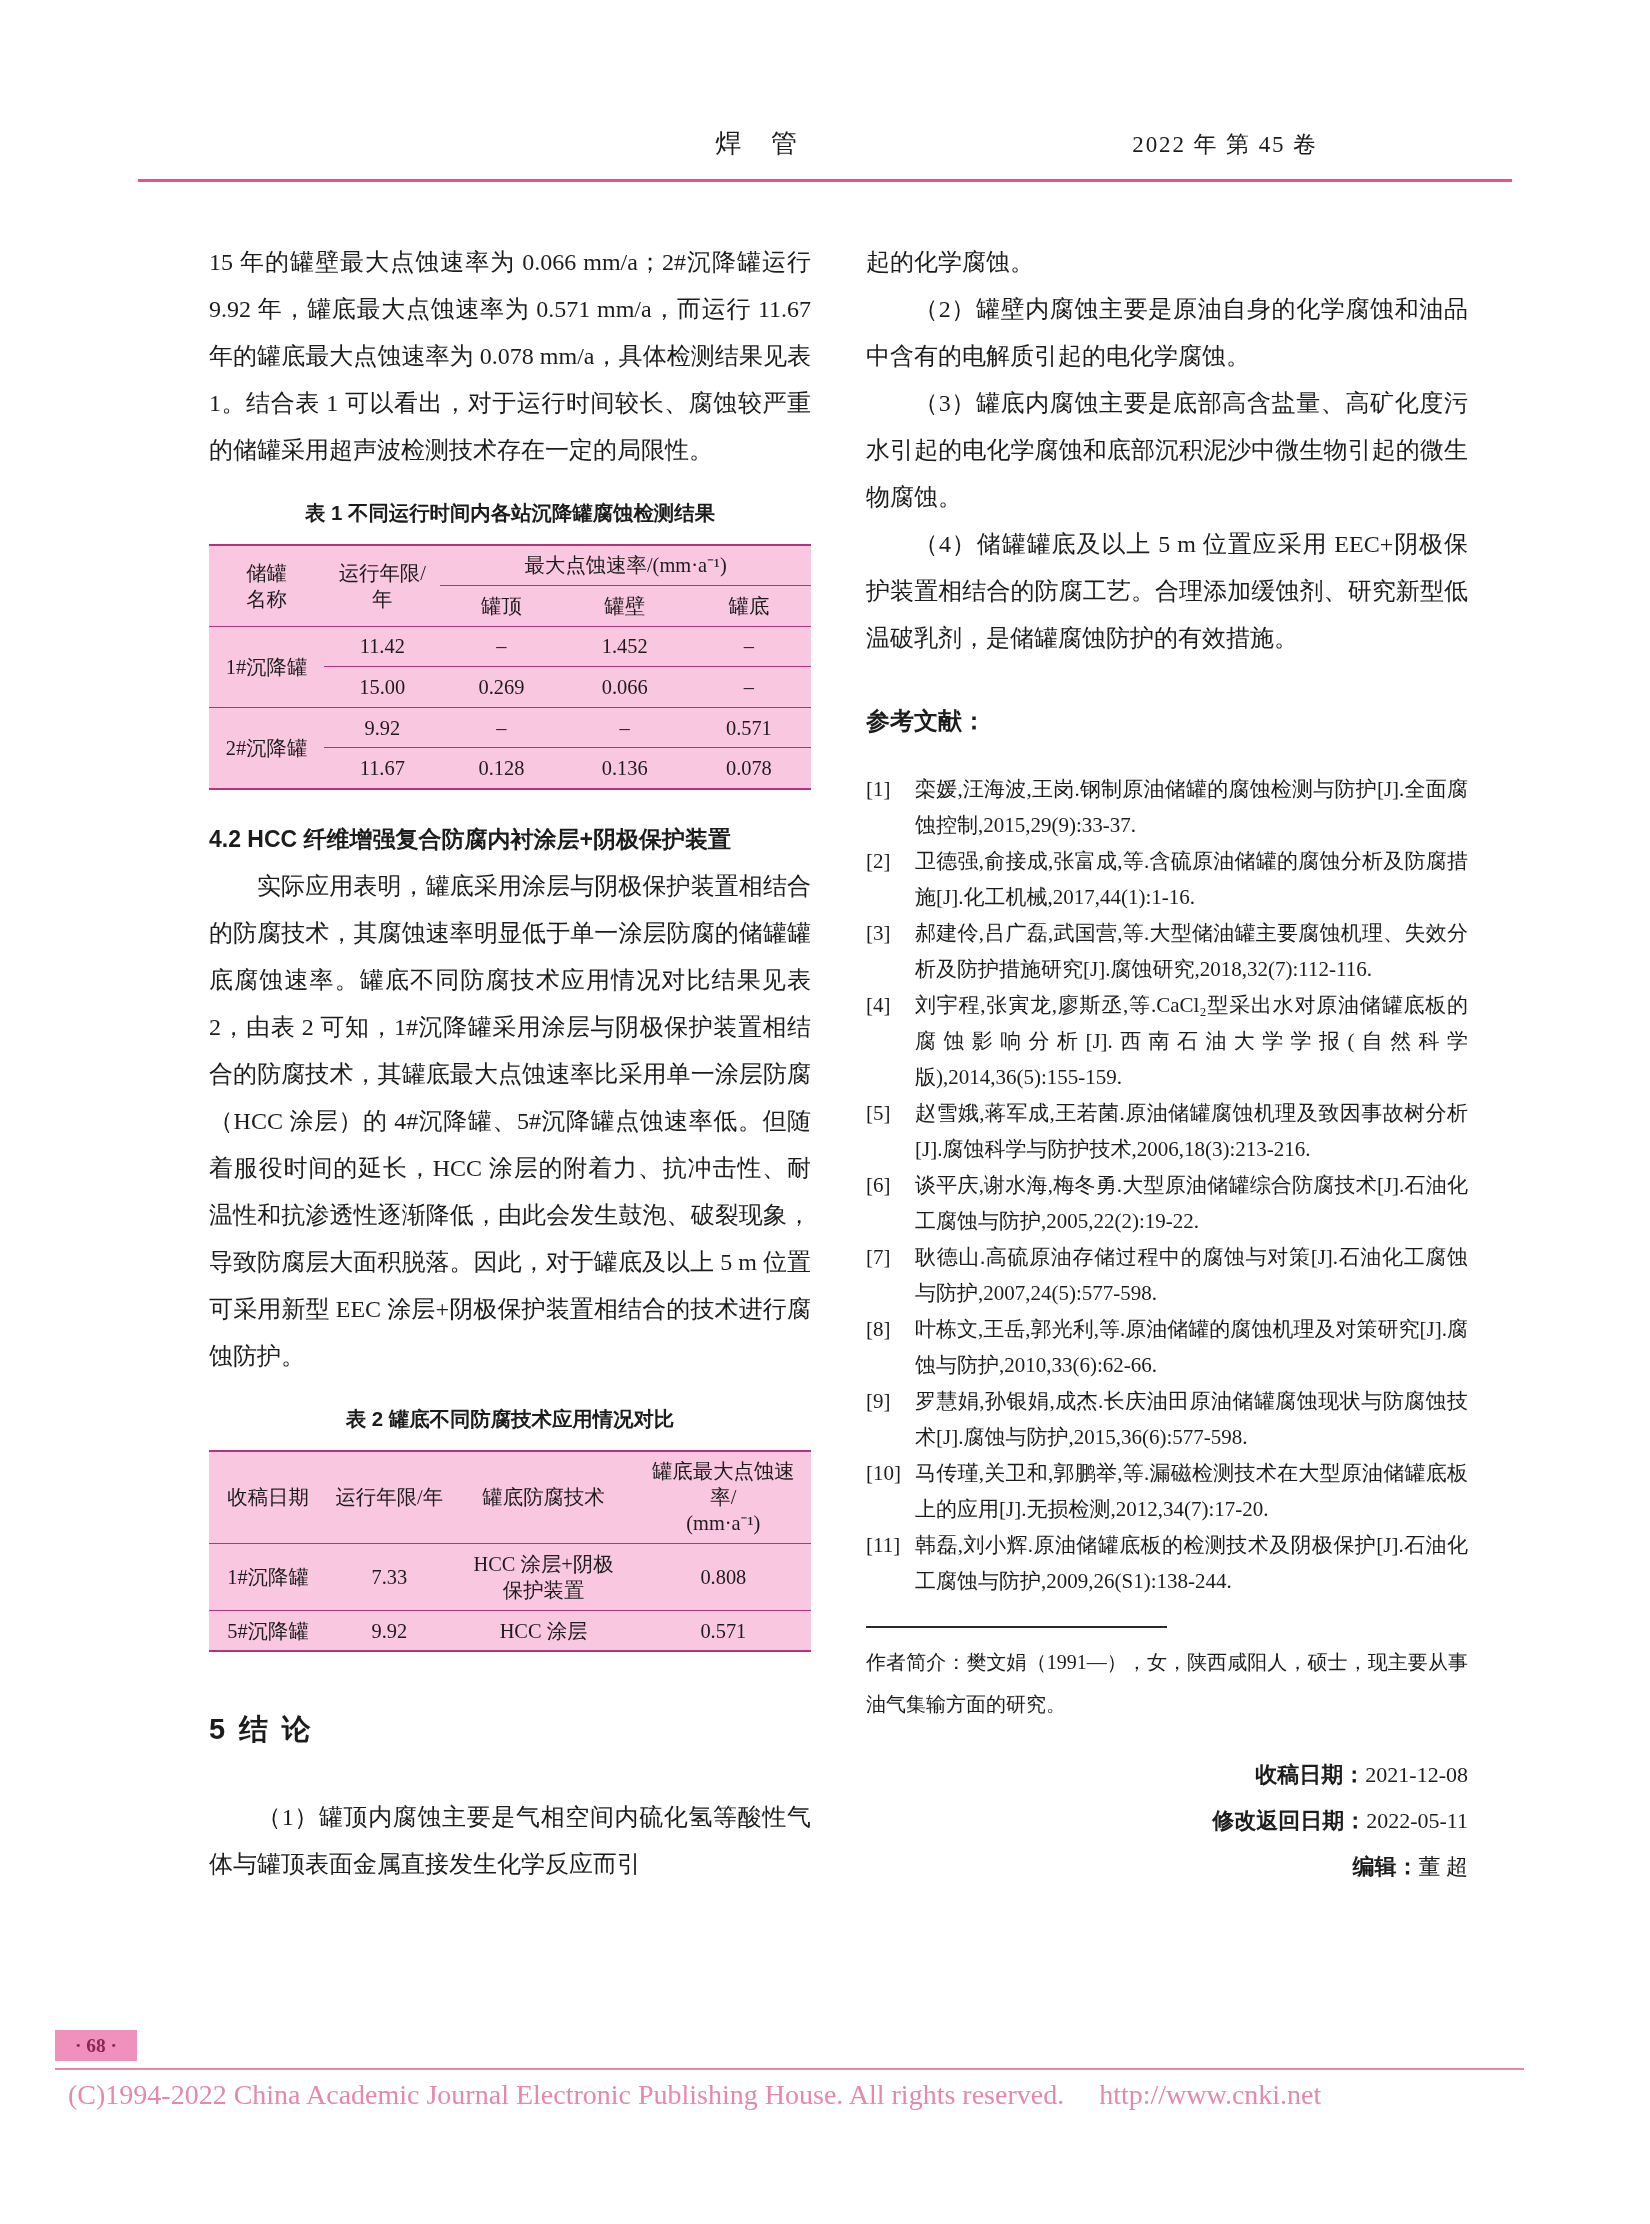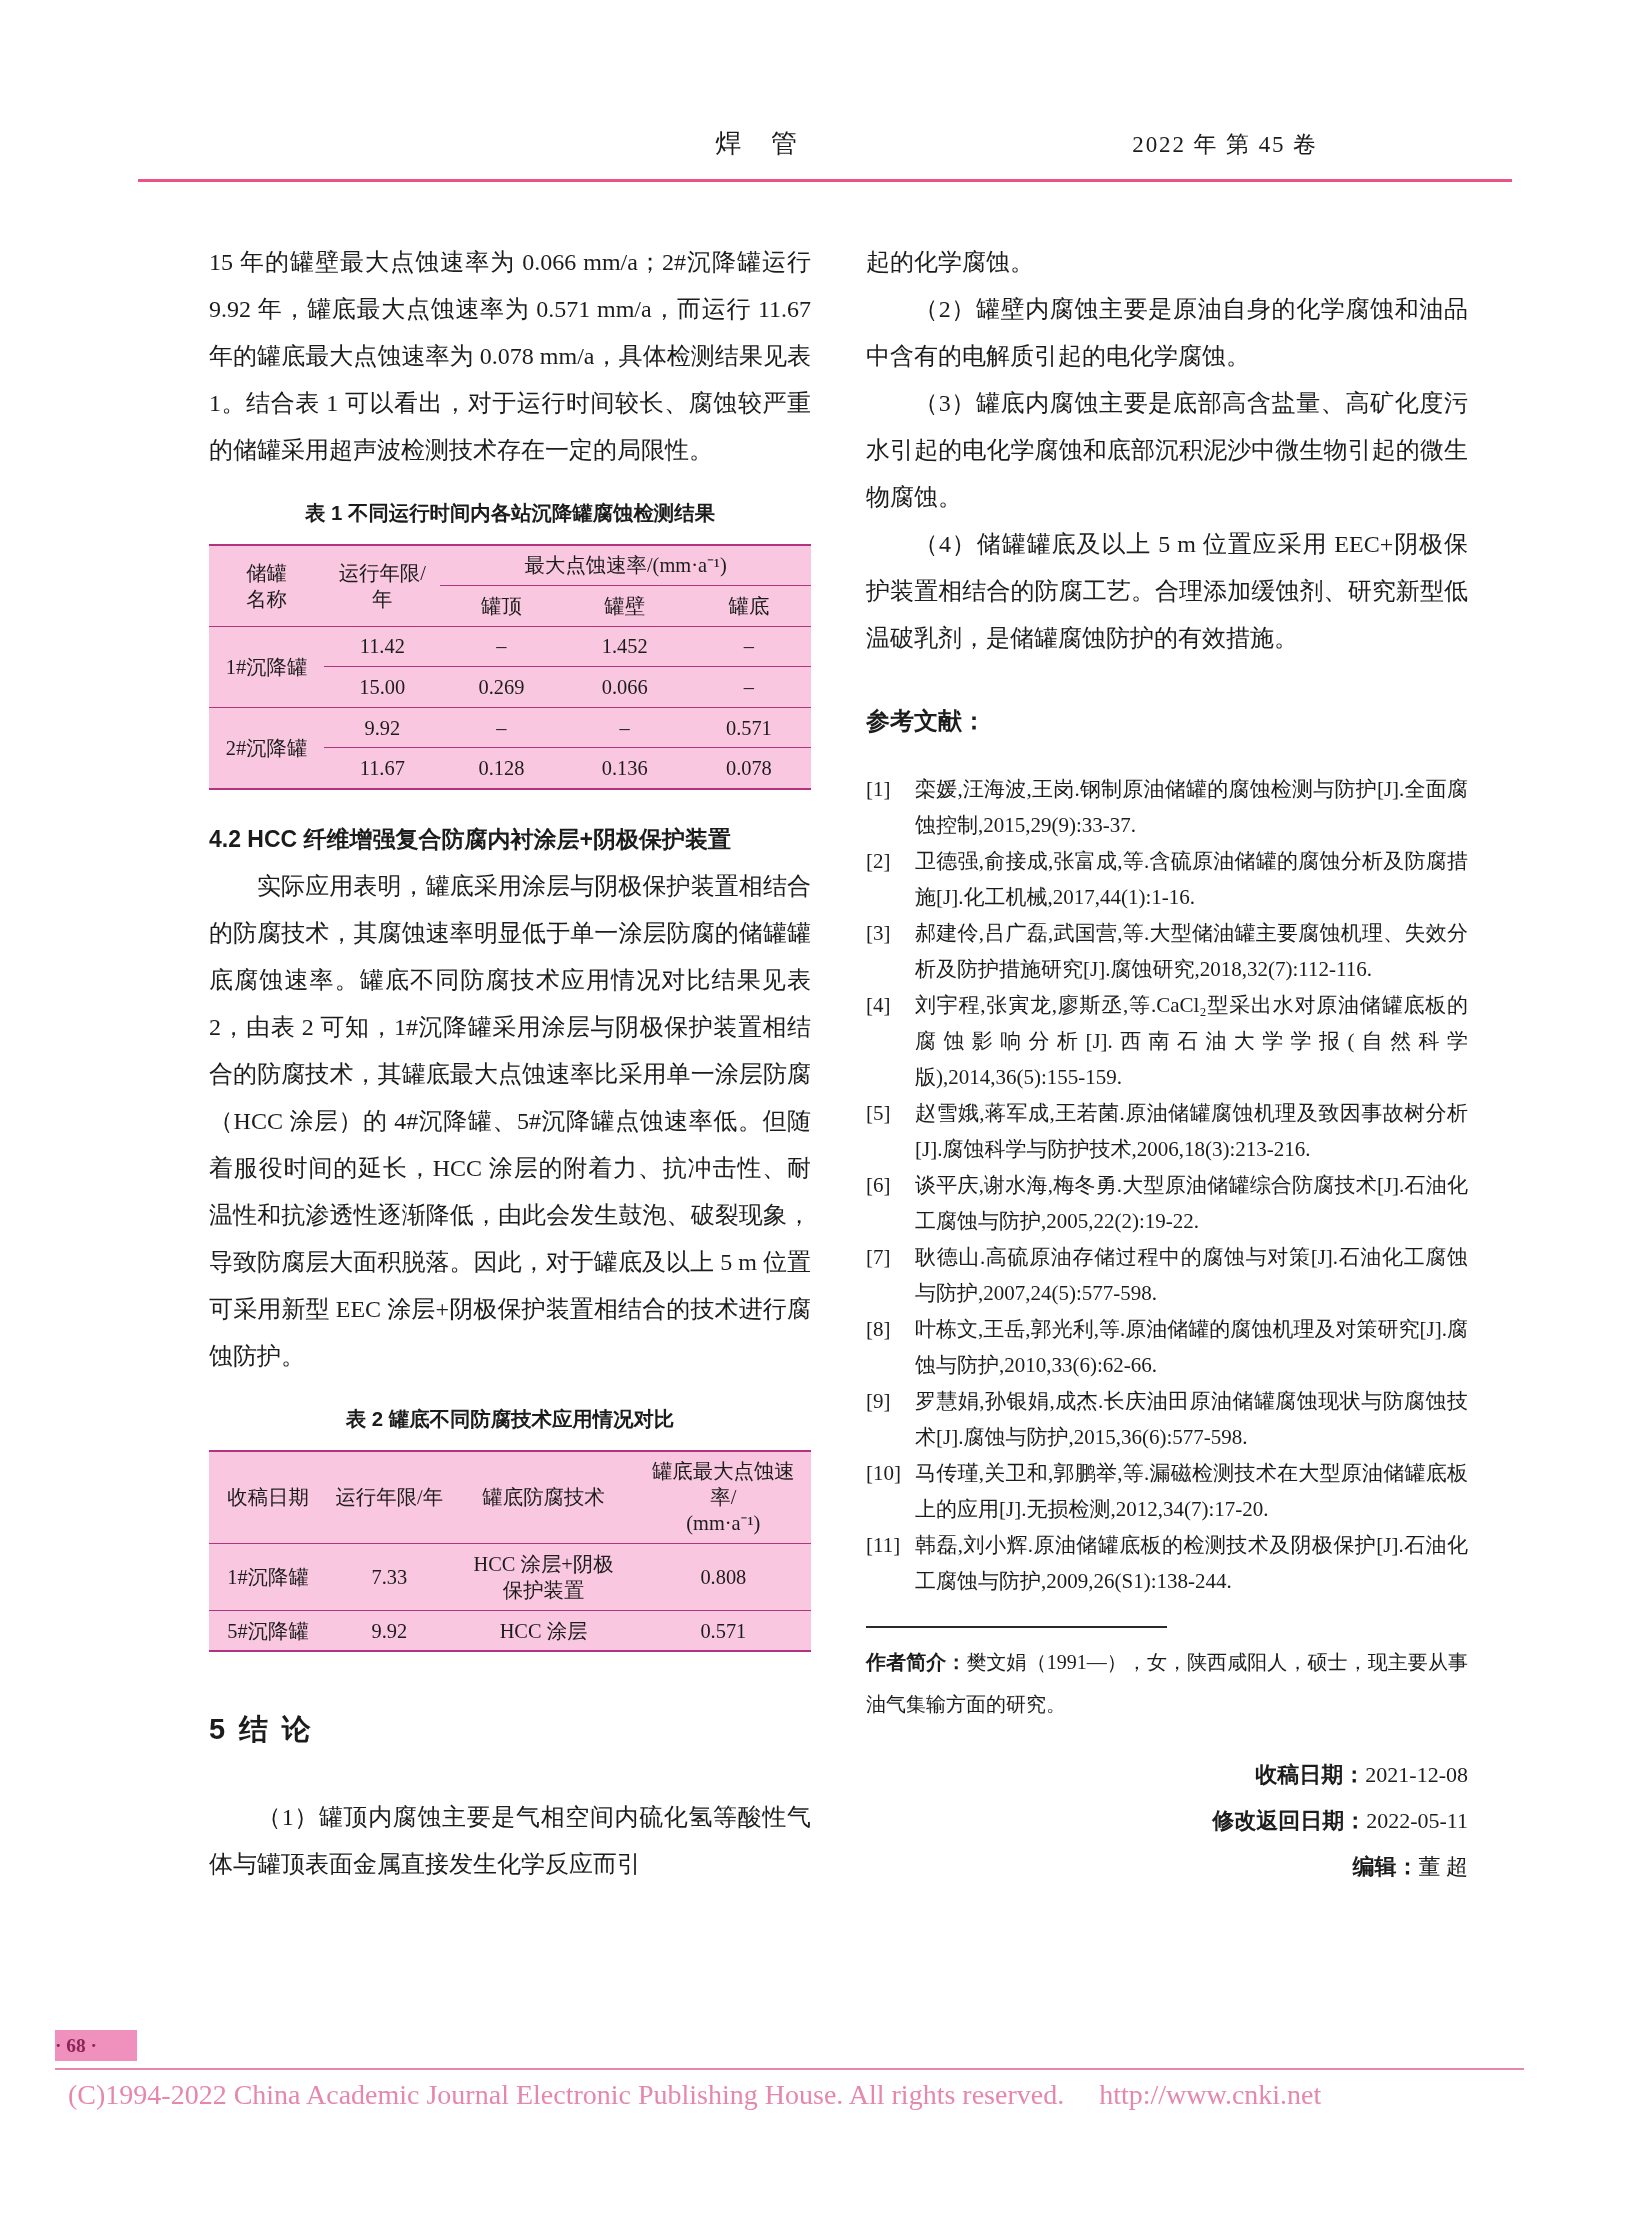--- a/index.html
+++ b/index.html
@@ -36,27 +36,27 @@
     margin:54px 0 41px; letter-spacing:2.9px; }
   .refs-heading { font-family:"Liberation Sans", sans-serif; font-weight:bold; font-size:24px;
     margin:35px 0 27px; }
   
   .refs { font-size:21px; line-height:36px; }
   .ref { position:relative; padding-left:49px; text-align:justify; }
   .ref-label { position:absolute; left:0; top:0; }
   
   .bio-rule { width:301px; height:1.9px; background:#2a2a2a; margin:27px 0 13.6px; }
   .bio { font-size:20px; line-height:42px; }
-  .bio-label { font-weight:bold; font-family:"Liberation Sans", sans-serif; }
+  .bio-label { font-weight:normal; font-family:"Liberation Sans", sans-serif; }
   .dates { margin-top:27px; text-align:right; font-size:22px; line-height:46px; }
   .date-label { font-weight:bold; font-family:"Liberation Sans", sans-serif; }
   
   .page-num-box { position:absolute; left:55px; top:2030px; width:82px; height:31px;
     background:var(--pagenum_bg); color:var(--pagenum_text);
-    font-size:19.4px; line-height:31px; text-align:left; font-weight:bold; }
+    font-size:19.4px; line-height:31px; text-align:center; font-weight:bold; }
   .footer-rule { position:absolute; left:55px; top:2068px; width:1545px; height:1.9px; background:var(--footer_pink); }
   .footer-text { position:absolute; left:68px; top:2079px; width:1553px; font-size:28px;
     color:var(--footer_pink); white-space:nowrap; }
   .footer-url { margin-left:35px; color:var(--footer_pink); text-decoration:none; }
 </style>
 </head>
 <body>
 
 <div class="page">
 

